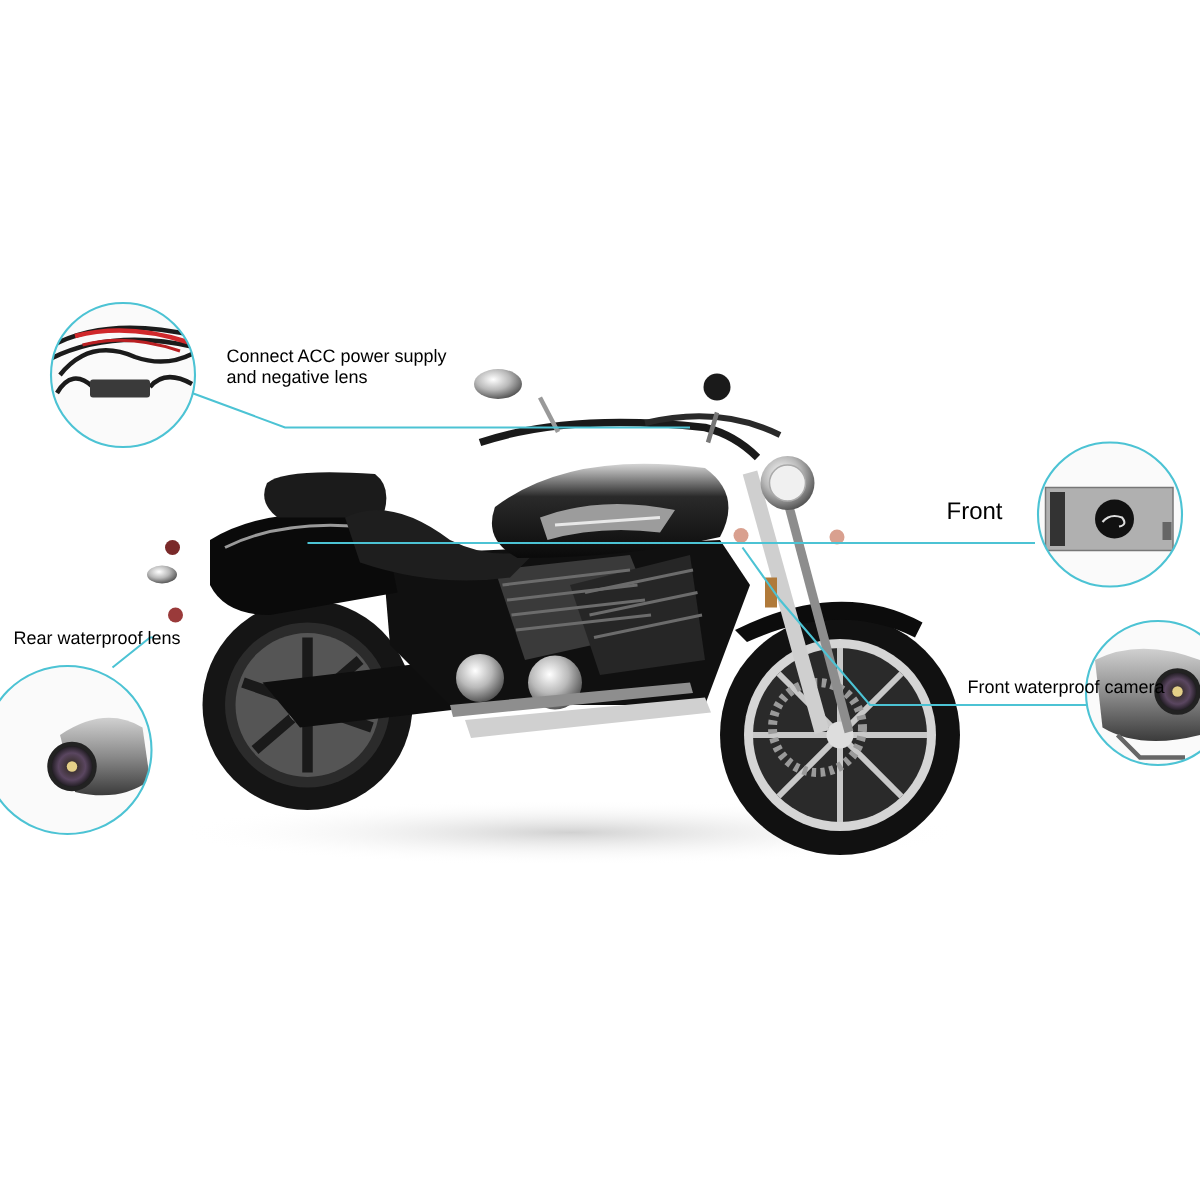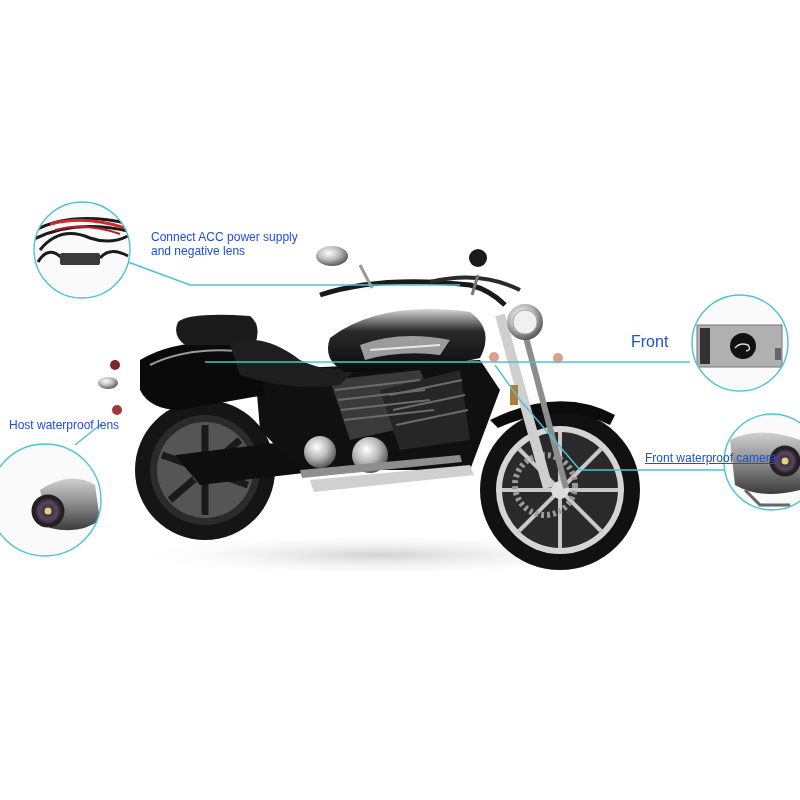--- a/index.html
+++ b/index.html
@@ -1,22 +1,22 @@
 <!DOCTYPE html>
 <html><head>
 <meta charset="utf-8">
 <style>
   html, body { margin:0; padding:0; background:#ffffff; }
   body { width:800px; height:800px; position:relative; overflow:hidden; font-family:"Liberation Sans", sans-serif; }
   .stage { position:absolute; left:0; top:0; width:800px; height:800px; }
-  .label { position:absolute; color:#1d4ed8; font-family:"Liberation Sans", sans-serif; line-height:1.15; white-space:nowrap; }
+  .label { position:absolute; color:#000000; font-family:"Liberation Sans", sans-serif; line-height:1.15; white-space:nowrap; }
   .lbl-acc { left:151px; top:231px; font-size:12px; }
   .lbl-host { left:631px; top:333px; font-size:16px; font-weight:500; }
   .lbl-rear { left:9px; top:419px; font-size:12px; }
-  .lbl-front { left:645px; top:452px; font-size:12px;text-decoration:underline; }
+  .lbl-front { left:645px; top:452px; font-size:12px; }
 </style>
 </head>
 <body>
 
 <div class="stage">
 <svg width="800" height="800" viewBox="0 0 800 800" xmlns="http://www.w3.org/2000/svg">
   <defs>
     <radialGradient id="shadow" cx="0.5" cy="0.5" r="0.5">
       <stop offset="0" stop-color="#bdbdbd" stop-opacity="0.7"></stop>
       <stop offset="1" stop-color="#ffffff" stop-opacity="0"></stop>
@@ -196,15 +196,15 @@
     <circle cx="772" cy="462" r="48" fill="none" stroke="#4cc3d4" stroke-width="1.4"></circle>
   </g>
 </svg>
 
 
 <div class="label lbl-acc">
   <div>Connect ACC power supply</div>
   <div>and negative lens</div>
 </div>
 <div class="label lbl-host">Front</div>
-<div class="label lbl-rear">Host waterproof lens</div>
+<div class="label lbl-rear">Rear waterproof lens</div>
 <div class="label lbl-front">Front waterproof camera</div>
 </div>
 
 </body></html>

